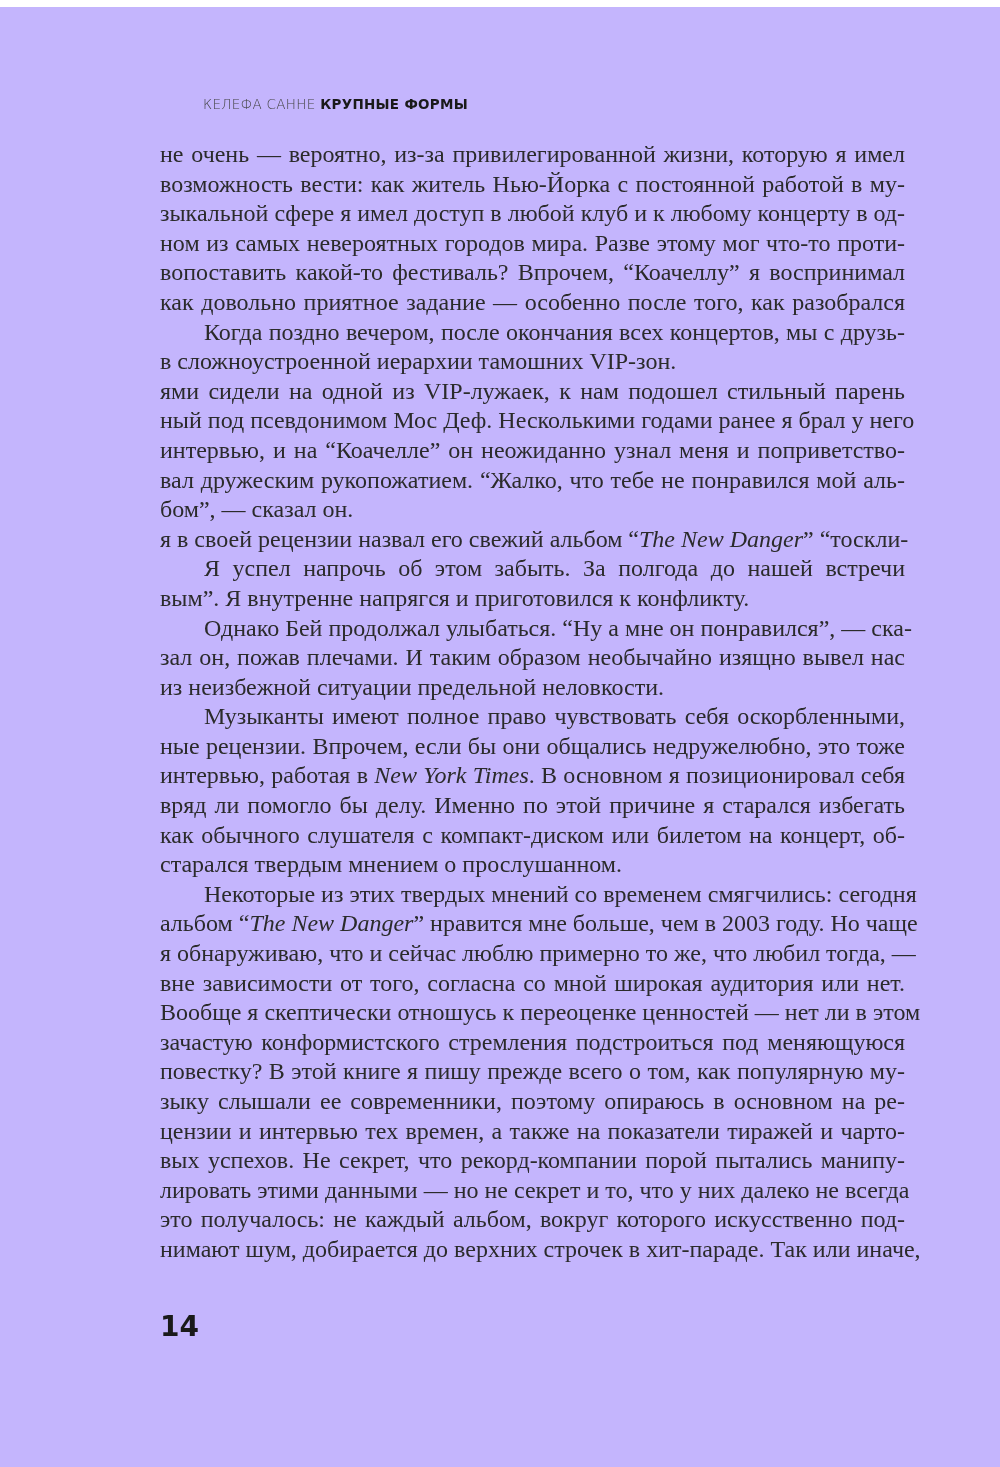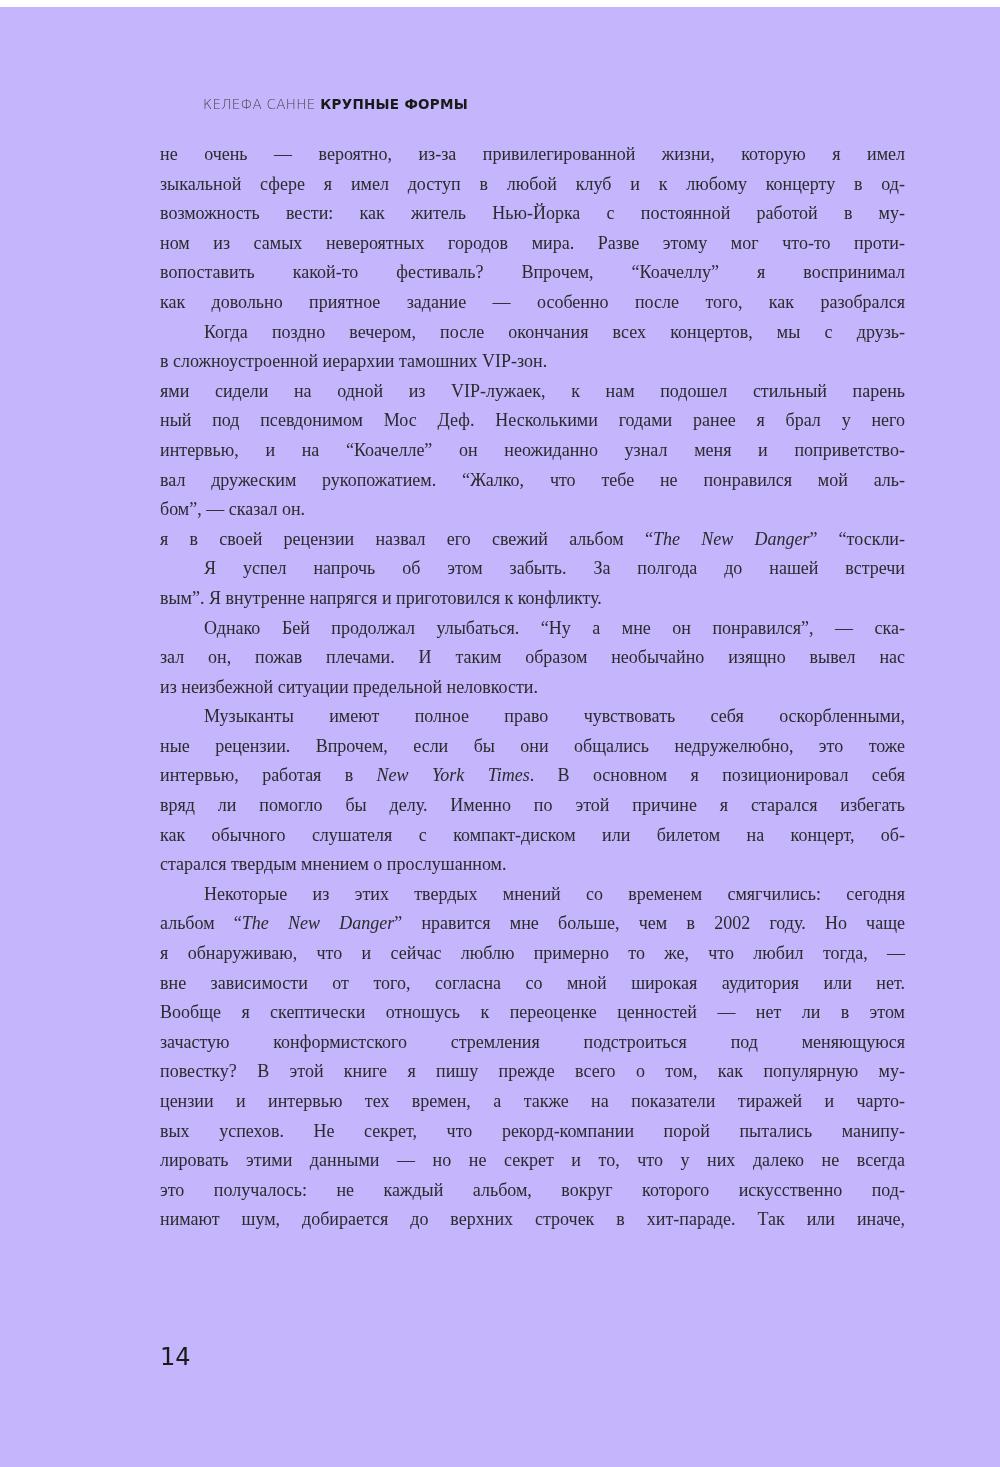--- a/index.html
+++ b/index.html
@@ -7,49 +7,49 @@
   .page { position: absolute; left: 0; top: 0; width: 1000px; height: 1467px; background: #c4b5fd; margin-top: 7px; }
   .running-head {
     position: absolute; left: 203px; top: 89px;
     font-family: "DejaVu Sans", sans-serif; font-size: 13.5px; letter-spacing: 0.3px;
     color: #3a3a3a; white-space: nowrap;
   }
   .running-head .author { font-weight: 300; color: #444; }
   .running-head .title { font-weight: bold; color: #1a1a1a; }
   .body-text {
     position: absolute; left: 160px; top: 133px; width: 745px;
-    font-family: "Liberation Serif", serif; font-size: 18px; color: #2b2b2b;
+    font-family: "Liberation Serif", serif; font-size: 24px; color: #2b2b2b;
   }
   .line {
     height: 29.6px; line-height: 29.6px; white-space: nowrap;
     text-align: justify; text-align-last: justify; overflow: visible;
   }
   .line.last { text-align-last: left; }
   .line.indent { padding-left: 44px; }
   .line i { font-style: italic; }
   .folio {
-    position: absolute; left: 160px; top: 1336px;
-    font-family: "DejaVu Sans", sans-serif; font-size: 24px; font-weight: normal; color: #1a1a1a;
+    position: absolute; left: 160px; top: 1303px;
+    font-family: "DejaVu Sans", sans-serif; font-size: 28px; font-weight: bold; color: #1a1a1a;
   }
 </style>
 </head>
 <body>
 
 <div class="page">
 
   <div class="running-head">
     <span class="author">КЕЛЕФА САННЕ</span>
     <span class="title">КРУПНЫЕ ФОРМЫ</span>
   </div>
 
   <div class="body-text">
 
     <div class="line">не очень — вероятно, из-за привилегированной жизни, которую я имел</div>
+    <div class="line">возможность вести: как житель Нью-Йорка с постоянной работой в му-</div>
     <div class="line">зыкальной сфере я имел доступ в любой клуб и к любому концерту в од-</div>
-    <div class="line">возможность вести: как житель Нью-Йорка с постоянной работой в му-</div>
     <div class="line">ном из самых невероятных городов мира. Разве этому мог что-то проти-</div>
     <div class="line">вопоставить какой-то фестиваль? Впрочем, “Коачеллу” я воспринимал</div>
     <div class="line">как довольно приятное задание — особенно после того, как разобрался</div>
     <div class="line indent">Когда поздно вечером, после окончания всех концертов, мы с друзь-</div>
 
     <div class="line last">в сложноустроенной иерархии тамошних VIP-зон.</div>
     <div class="line">ями сидели на одной из VIP-лужаек, к нам подошел стильный парень</div>
     <div class="line">ный под псевдонимом Мос Деф. Несколькими годами ранее я брал у него</div>
     <div class="line">интервью, и на “Коачелле” он неожиданно узнал меня и поприветство-</div>
     <div class="line">вал дружеским рукопожатием. “Жалко, что тебе не понравился мой аль-</div>
@@ -64,26 +64,27 @@
     <div class="line last">из неизбежной ситуации предельной неловкости.</div>
 
     <div class="line indent">Музыканты имеют полное право чувствовать себя оскорбленными,</div>
     <div class="line">ные рецензии. Впрочем, если бы они общались недружелюбно, это тоже</div>
     <div class="line"><span>интервью, работая в </span><i>New York Times</i><span>. В основном я позиционировал себя</span></div>
     <div class="line">вряд ли помогло бы делу. Именно по этой причине я старался избегать</div>
     <div class="line">как обычного слушателя с компакт-диском или билетом на концерт, об-</div>
     <div class="line last">старался твердым мнением о прослушанном.</div>
 
     <div class="line indent">Некоторые из этих твердых мнений со временем смягчились: сегодня</div>
-    <div class="line"><span>альбом “</span><i>The New Danger</i><span>” нравится мне больше, чем в 2002 году. Но чаще</span></div>
+    <div class="line"><span>альбом “</span><i>The New Danger</i><span>” нравится мне больше, чем в 2003 году. Но чаще</span></div>
     <div class="line">я обнаруживаю, что и сейчас люблю примерно то же, что любил тогда, —</div>
     <div class="line">вне зависимости от того, согласна со мной широкая аудитория или нет.</div>
     <div class="line">Вообще я скептически отношусь к переоценке ценностей — нет ли в этом</div>
     <div class="line">зачастую конформистского стремления подстроиться под меняющуюся</div>
     <div class="line">повестку? В этой книге я пишу прежде всего о том, как популярную му-</div>
+    <div class="line">зыку слышали ее современники, поэтому опираюсь в основном на ре-</div>
     <div class="line">цензии и интервью тех времен, а также на показатели тиражей и чарто-</div>
     <div class="line">вых успехов. Не секрет, что рекорд-компании порой пытались манипу-</div>
     <div class="line">лировать этими данными — но не секрет и то, что у них далеко не всегда</div>
     <div class="line">это получалось: не каждый альбом, вокруг которого искусственно под-</div>
     <div class="line">нимают шум, добирается до верхних строчек в хит-параде. Так или иначе,</div>
   </div>
 
   <div class="folio">14</div>
 </div>
 

